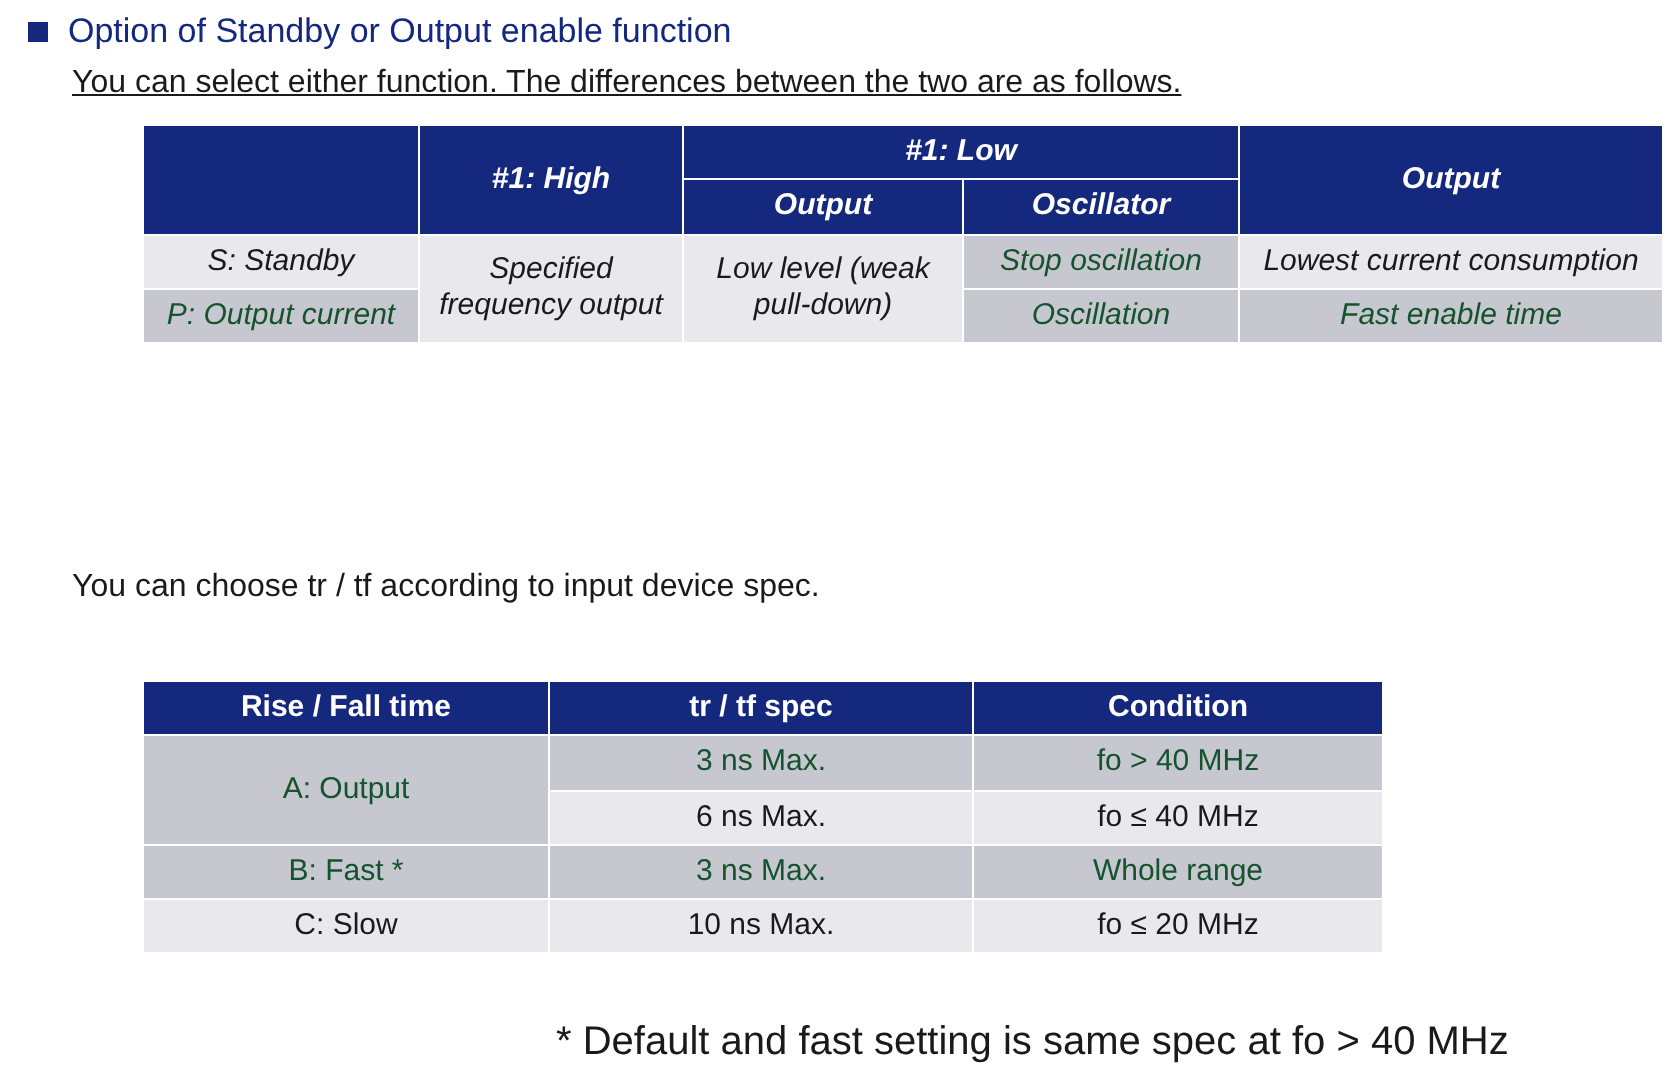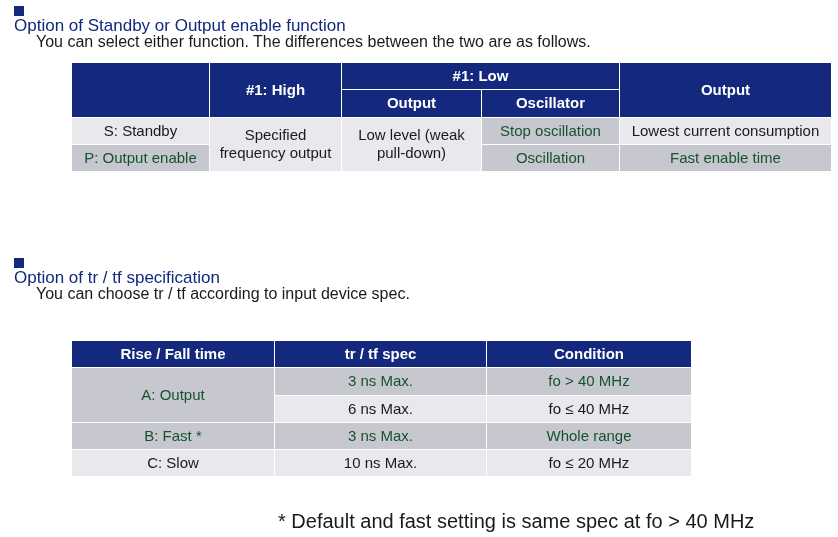--- a/index.html
+++ b/index.html
@@ -15,26 +15,25 @@
     overflow: hidden;
   }
   .page {
     position: relative;
     width: 838px;
     height: 537px;
   }
   
   .section-head {
     display: flex;
-    align-items: flex-start;
-    gap: 0;
+    align-items: center;
+    gap: 10px;
     font-size: 17px;
     color: #13287e;
     font-weight: 400;
-    flex-direction: column;
   }
   .bullet-square {
     width: 10px;
     height: 10px;
     background: #14287e;
     display: inline-block;
     flex: 0 0 auto;
   }
   .section-sub {
     font-size: 16px;
@@ -66,20 +65,21 @@
   td.dark {
     background: #c7c7cf;
     color: #14532d;
   }
   
   #table1 {
     position: absolute;
     left: 71px;
     top: 62px;
     width: 760px;
+    font-style: italic;
   }
   #table1 .c0 { width: 138px; }
   #table1 .c1 { width: 132px; }
   #table1 .c2 { width: 140px; }
   #table1 .c3 { width: 138px; }
   #table1 .c4 { width: 212px; }
   #table1 .blankhead { background: #14287e; }
   
   #table2 {
     position: absolute;
@@ -92,21 +92,21 @@
   #table2 .d1 { width: 212px; }
   #table2 .d2 { width: 205px; }
   .footnote {
     position: absolute;
     left: 278px;
     top: 510px;
     font-size: 20px;
     color: #1a1a1a;
   }
   .head1 { position: absolute; left: 14px; top: 6px; }
-  .sub1  { position: absolute; left: 14px; top: 33px; }
+  .sub1  { position: absolute; left: 14px; top: 33px; text-decoration: underline; }
   .head2 { position: absolute; left: 14px; top: 258px; }
   .sub2  { position: absolute; left: 14px; top: 285px; }
 </style>
 </head>
 <body>
 
 <div class="page">
 
   <div class="section-head head1">
     <span class="bullet-square"></span>
@@ -136,31 +136,27 @@
     </thead>
     <tbody>
       <tr>
         <td class="light">S: Standby</td>
         <td class="light" rowspan="2">Specified frequency output</td>
         <td class="light" rowspan="2">Low level (weak pull-down)</td>
         <td class="dark">Stop oscillation</td>
         <td class="light">Lowest current consumption</td>
       </tr>
       <tr>
-        <td class="dark">P: Output enable</td>
+        <td class="dark">P: Output current</td>
         <td class="dark">Oscillation</td>
         <td class="dark">Fast enable time</td>
       </tr>
     </tbody>
   </table>
 
-  <div class="section-head head2">
-    <span class="bullet-square"></span>
-    <span>Option of tr / tf specification</span>
-  </div>
   <div class="section-sub sub2">You can choose tr / tf according to input device spec.</div>
 
   <table id="table2">
     <colgroup>
       <col class="d0">
         <col class="d1">
         <col class="d2">
     </colgroup>
     <thead>
       <tr>

